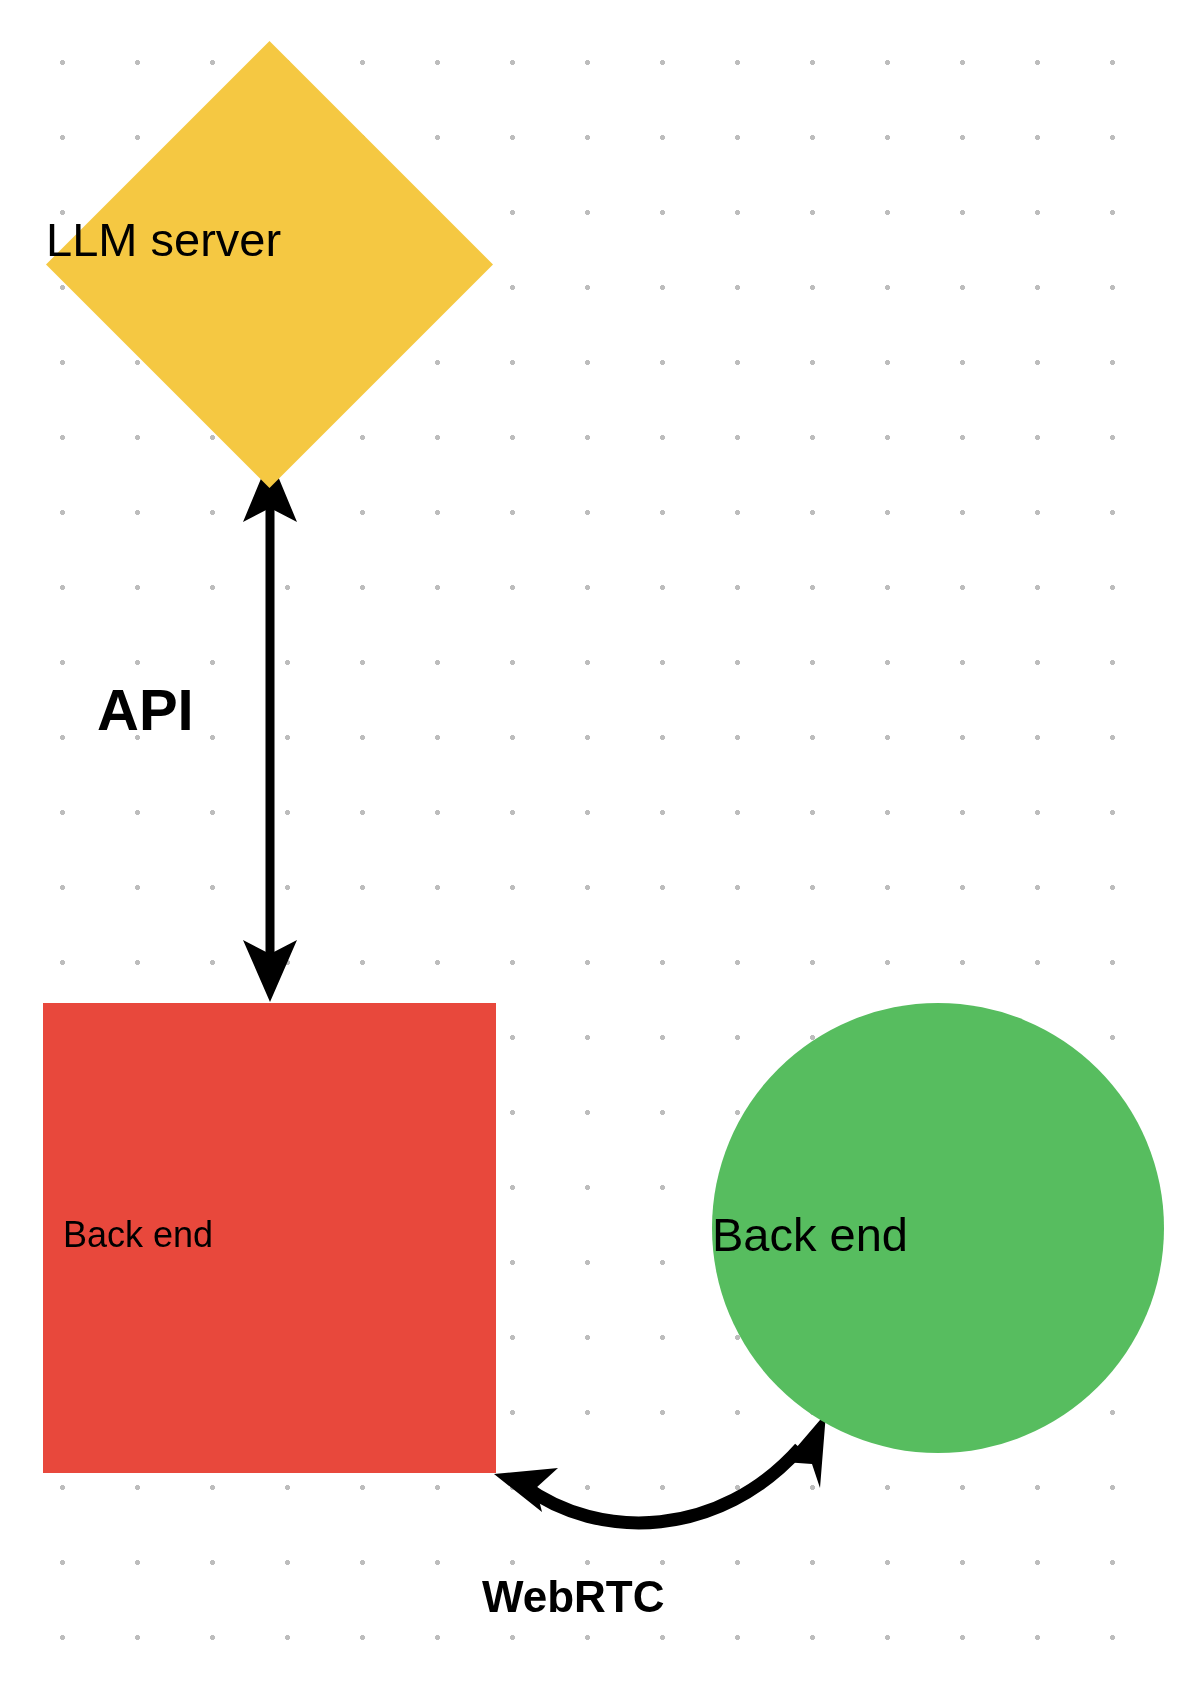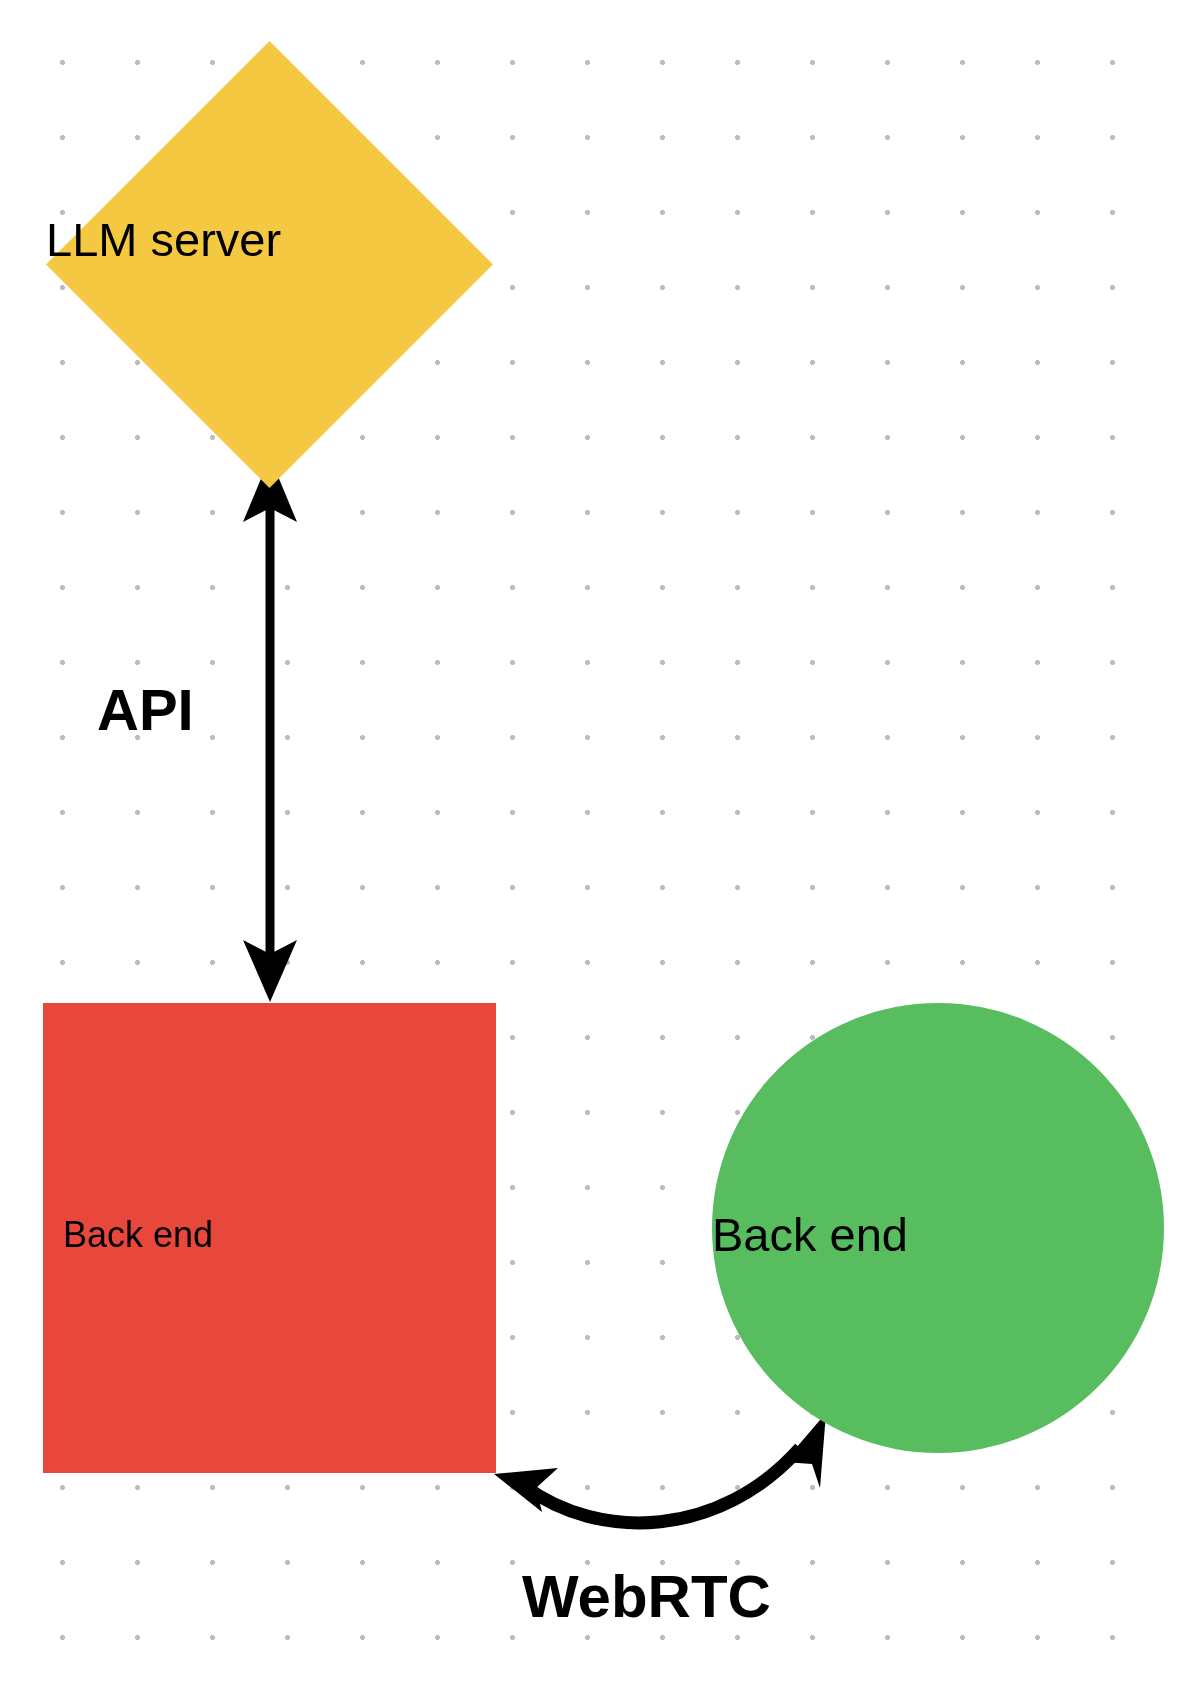--- a/index.html
+++ b/index.html
@@ -98,23 +98,22 @@
   #api-label {
     left: 97px;
     top: 678px;
     font-size: 58px;
     line-height: 64px;
     letter-spacing: 0px;
   }
   #webrtc-label {
     left: 482px;
     top: 1562px;
-    font-size: 60px;
+    font-size: 44px;
     line-height: 70px;
-    margin-left: 40px;
   }
 
   
   #connectors {
     position: absolute;
     left: 0;
     top: 0;
     width: 1179px;
     height: 1697px;
     pointer-events: none;

